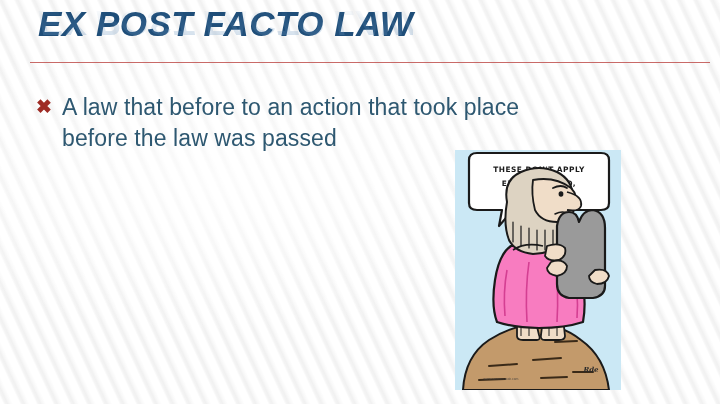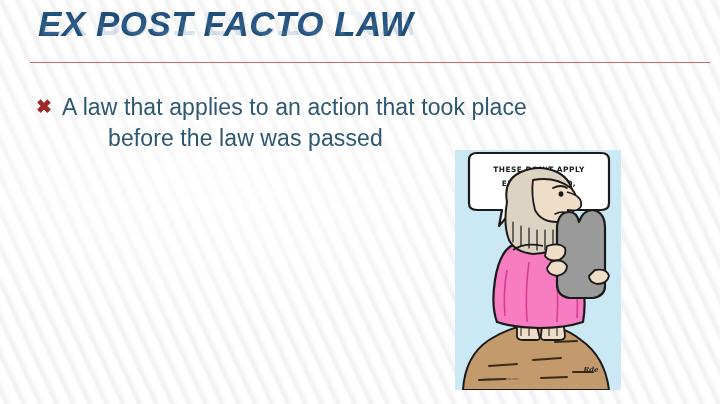--- a/index.html
+++ b/index.html
@@ -107,21 +107,21 @@
     font-weight: bold;
     text-align: left;
   }
   .bullet-text {
     flex: 1 1 auto;
     font-size: 23px;
     line-height: 31px;
     color: #2e5871;
     letter-spacing: 0.1px;
   }
-  .bullet-text .l2 { display: block; margin-left: 46px; }
+  .bullet-text .l2 { display: block; }
 
   
   .cartoon {
     position: absolute;
     left: 455px;
     top: 150px;
     width: 166px;
     height: 240px;
     background: #cbe8f5;
     overflow: hidden;
@@ -155,21 +155,21 @@
 
   <div class="title-block">
     <div class="title-text">EX POST FACTO LAW</div>
     <div class="title-reflection" aria-hidden="true">EX POST FACTO LAW</div>
   </div>
   <div class="title-rule"></div>
 
   <div class="body-block">
     <div class="bullet-row">
       <span class="bullet-mark">✖</span>
-      <span class="bullet-text"><span class="l1">A law that applies to an action that took place</span> <span class="l2">before the law was passed</span></span>
+      <span class="bullet-text"><span class="l1">A law that before to an action that took place</span> <span class="l2">before the law was passed</span></span>
     </div>
   </div>
 
   <div class="cartoon">
     <svg width="166" height="240" viewBox="0 0 166 240" xmlns="http://www.w3.org/2000/svg">
 
       <rect x="0" y="0" width="166" height="240" fill="#cbe8f5"></rect>
 
       <g>
         <path d="M14,10 Q14,3 22,3 L146,3 Q154,3 154,10 L154,53 Q154,60 146,60 L58,60 L44,76 L47,60 L22,60 Q14,60 14,53 Z" fill="#ffffff" stroke="#1a1a1a" stroke-width="2.2" stroke-linejoin="round"></path>

